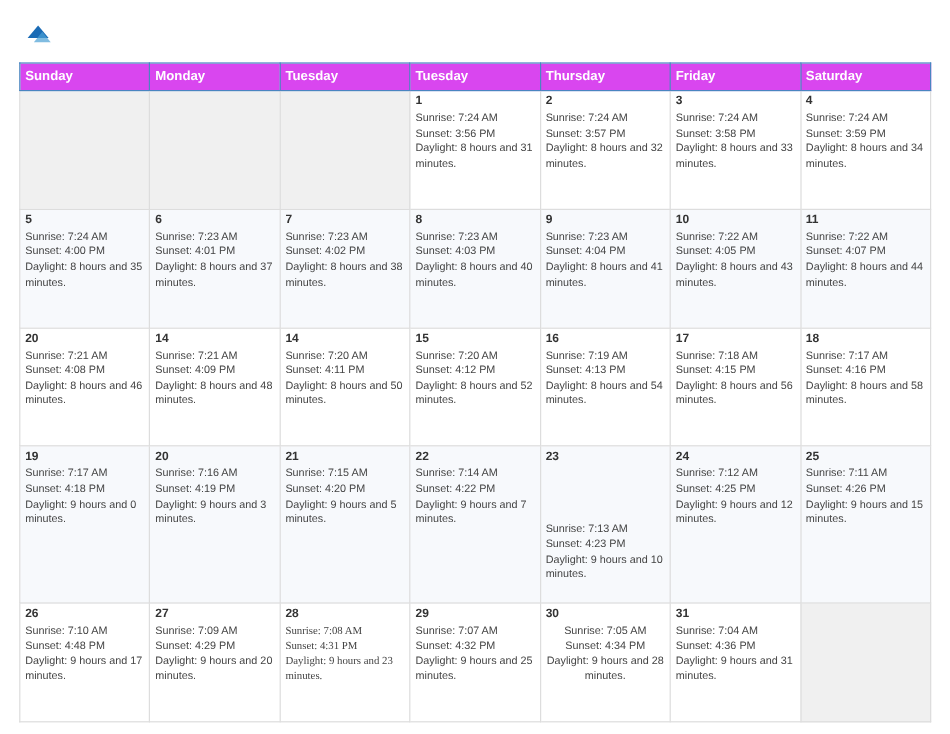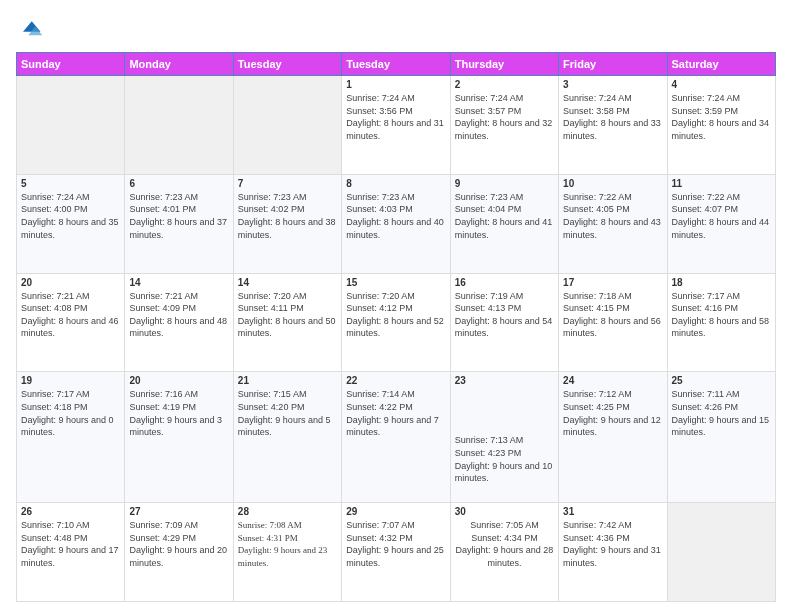--- a/index.html
+++ b/index.html
@@ -322,21 +322,21 @@
 Daylight: 9 hours and 25 minutes.</div>
           </td>
           <td>
             <span class="day-number">30</span>
             <div class="day-info" style="white-space: pre-line; text-align: center;">Sunrise: 7:05 AM
 Sunset: 4:34 PM
 Daylight: 9 hours and 28 minutes.</div>
           </td>
           <td>
             <span class="day-number">31</span>
-            <div class="day-info" style="white-space: pre-line;">Sunrise: 7:42 AM
+            <div class="day-info" style="white-space: pre-line;">Sunrise: 7:04 AM
 Sunset: 4:36 PM
 Daylight: 9 hours and 31 minutes.</div>
           </td>
           <td class="empty-cell"></td>
         </tr>
       </tbody>
   </table>
 </div>
 
 </body></html>

